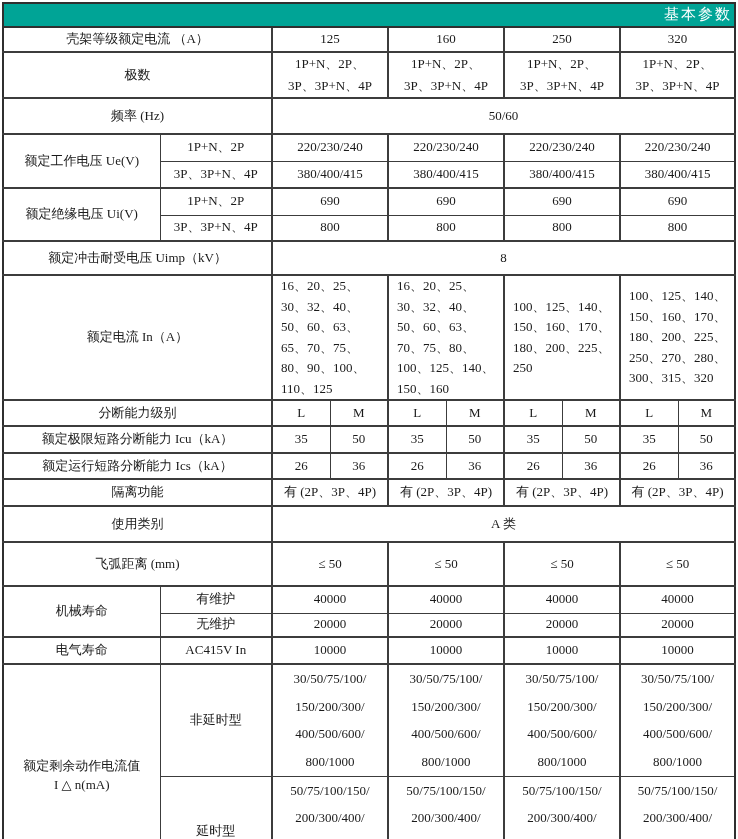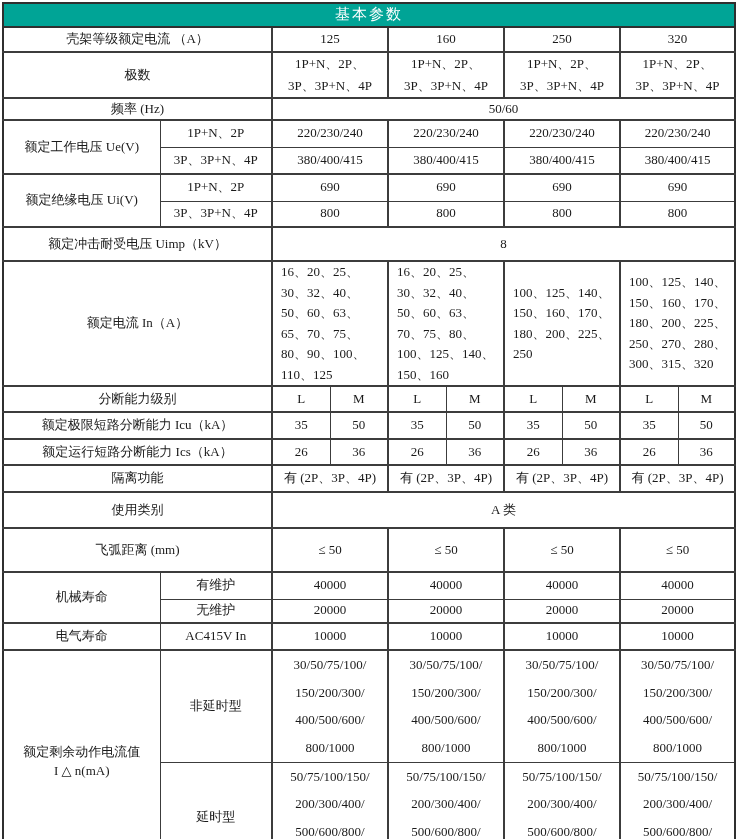--- a/index.html
+++ b/index.html
@@ -30,20 +30,21 @@
     overflow:hidden;
   }
   tr.maj > td{border-top-width:2px;}
   td.ml{border-left-width:2px;}
   td.hdr{
     background:var(--header-bg);
     color:var(--header-fg);
     font-size:15px;
     letter-spacing:2px;
     border:2px solid var(--outer);
+    text-align:right;
   }
   td.pre{white-space:pre-line;}
   td.left{text-align:left;padding-left:8px;}
   td.lh20{line-height:20.5px;}
   td.lh22{line-height:22px;}
   td.lh27{line-height:27.5px;}
 </style>
 </head>
 <body>
 
@@ -80,21 +81,21 @@
     <td colspan="2" class="ml pre lh22">1P+N、2P、
 3P、3P+N、4P</td>
     <td colspan="2" class="ml pre lh22">1P+N、2P、
 3P、3P+N、4P</td>
     <td colspan="2" class="ml pre lh22">1P+N、2P、
 3P、3P+N、4P</td>
     <td colspan="2" class="ml pre lh22">1P+N、2P、
 3P、3P+N、4P</td>
   </tr>
 
-  <tr class="maj" style="height:22px">
+  <tr class="maj" style="height:36px">
     <td colspan="2">频率 (Hz)</td>
     <td colspan="8" class="ml">50/60</td>
   </tr>
 
   <tr class="maj" style="height:27px">
     <td rowspan="2">额定工作电压 Ue(V)</td>
     <td>1P+N、2P</td>
     <td colspan="2" class="ml">220/230/240</td>
     <td colspan="2" class="ml">220/230/240</td>
     <td colspan="2" class="ml">220/230/240</td>

